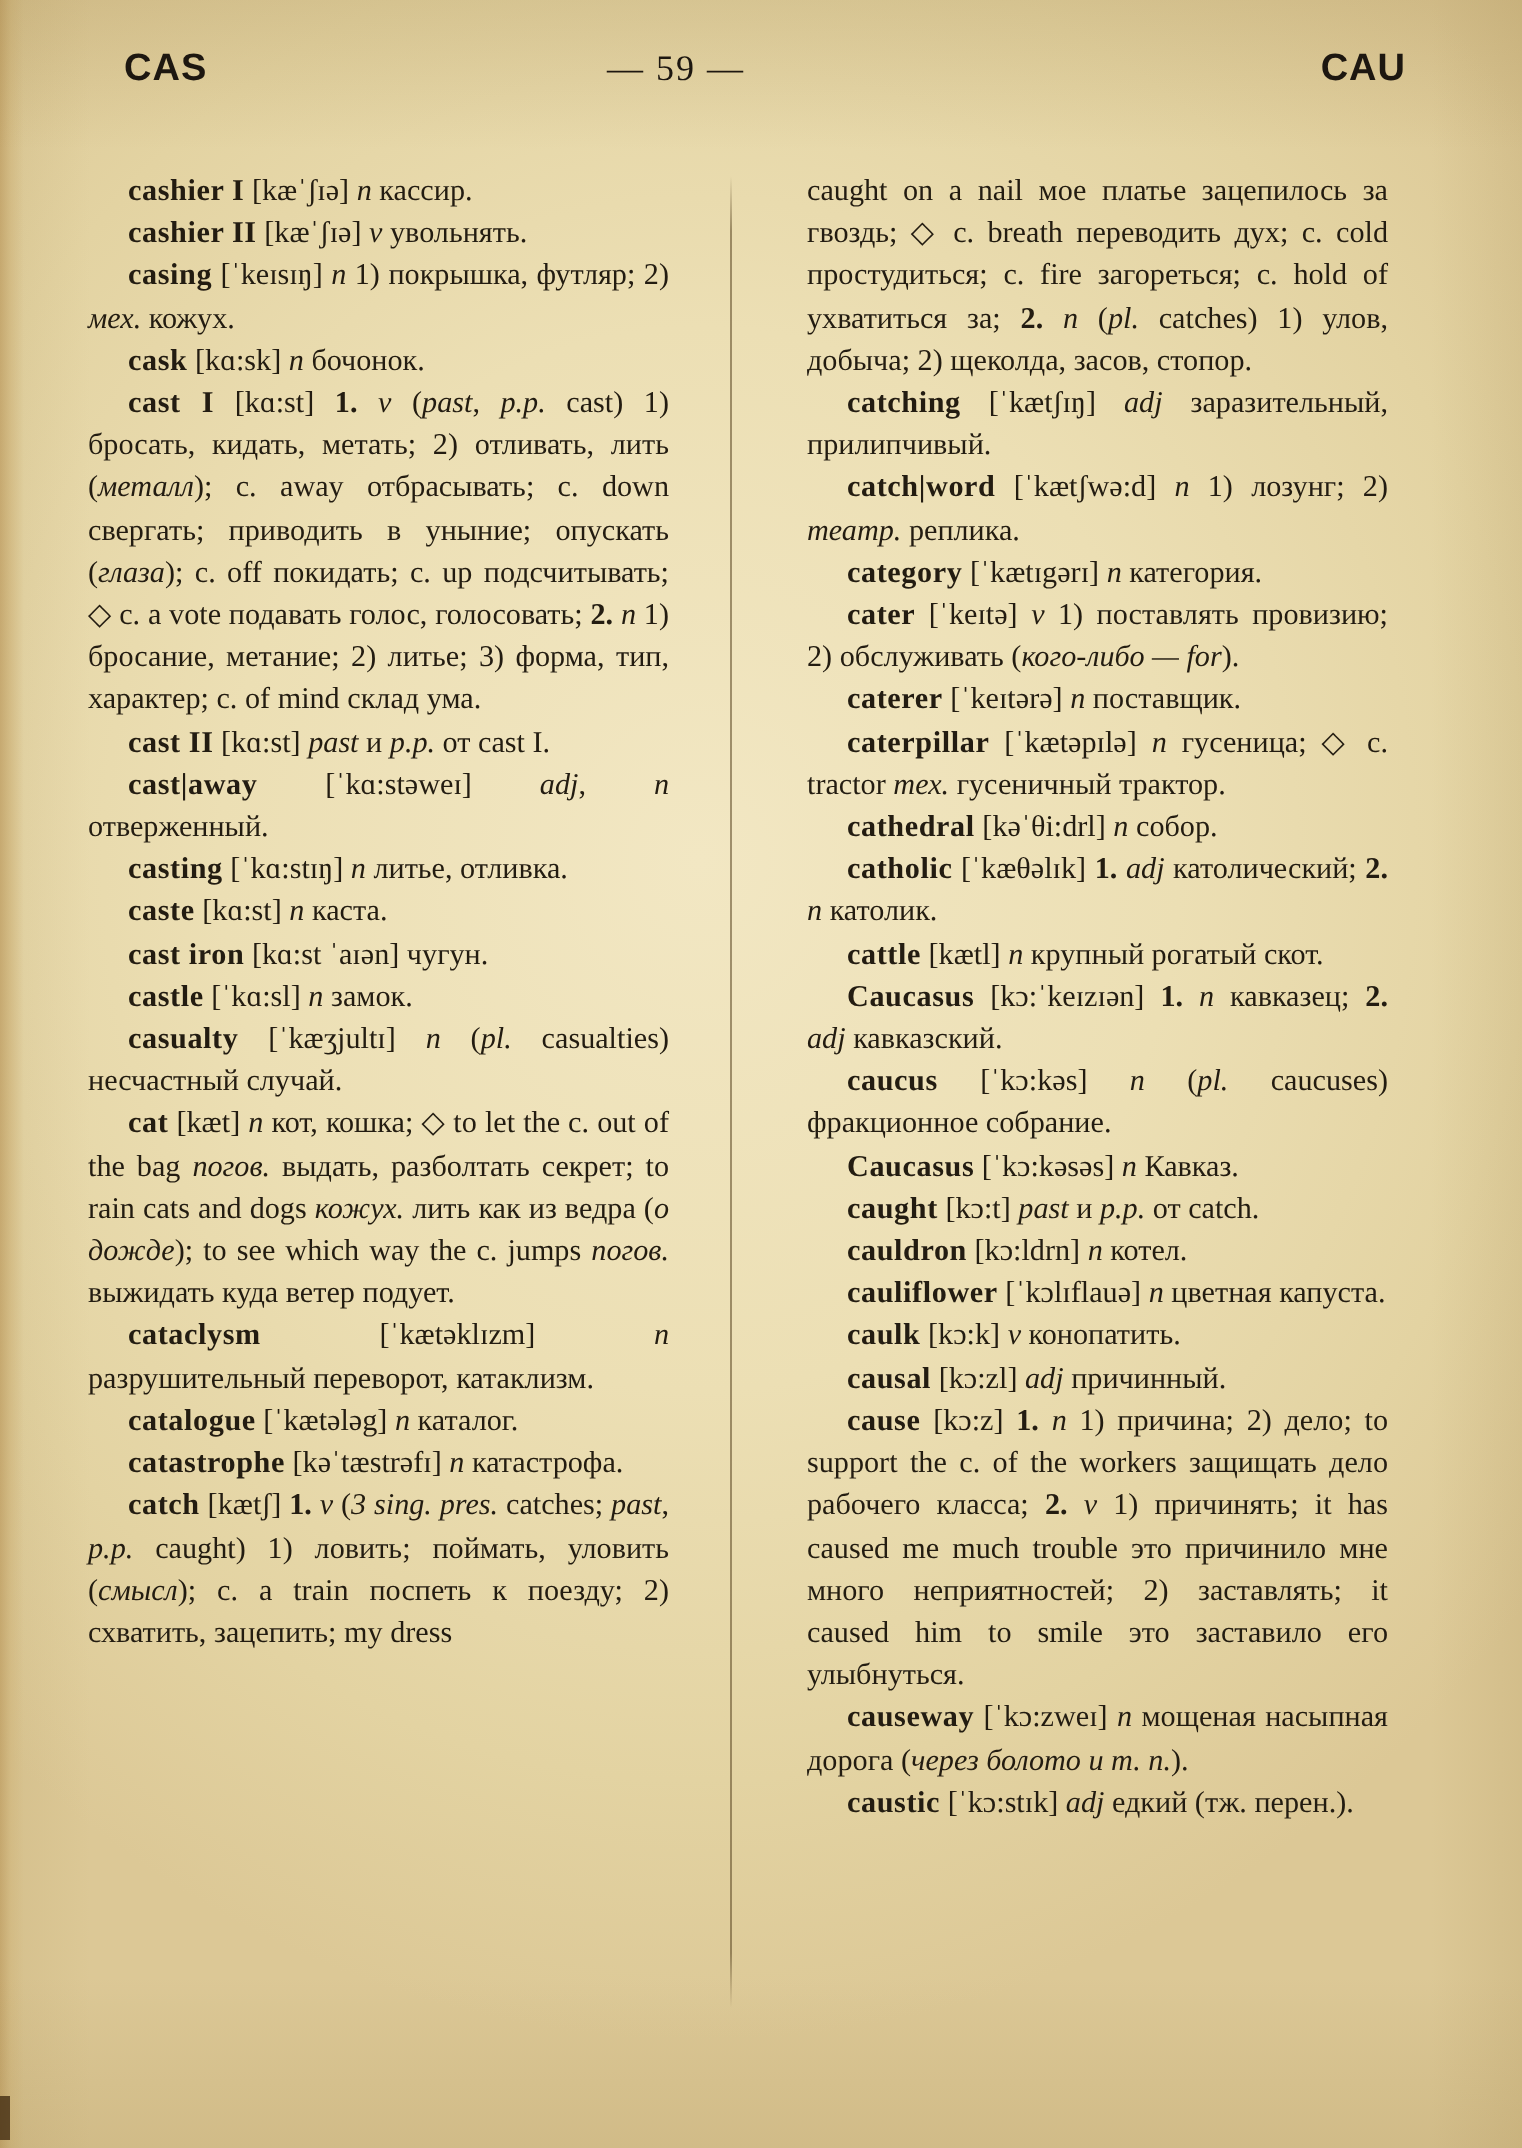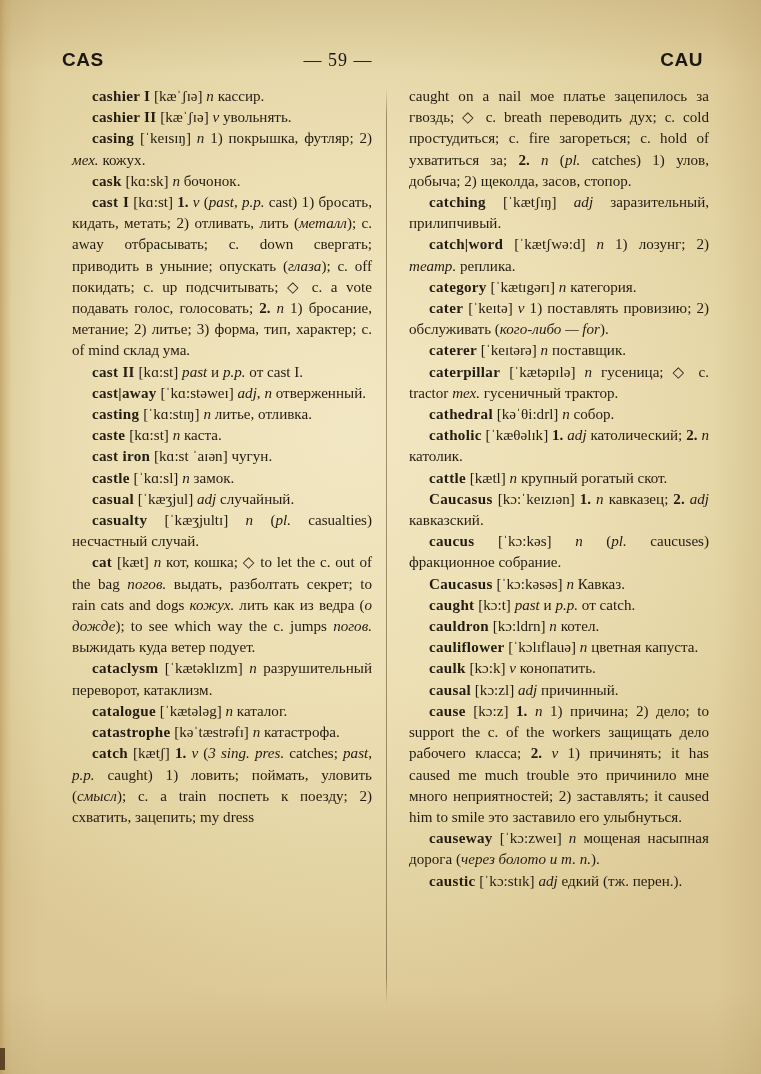--- a/index.html
+++ b/index.html
@@ -46,21 +46,21 @@
 
   .content {
     position: absolute;
     inset: 0;
     color: #211a10;
   }
 
   
   .runhead {
     position: absolute;
-    top: 49px;
+    top: 24px;
     left: 62px;
     right: 58px;
     height: 24px;
     display: flex;
     align-items: baseline;
     justify-content: space-between;
     font-family: "Liberation Sans", "DejaVu Sans", sans-serif;
     font-weight: bold;
     font-size: 19px;
     letter-spacing: .5px;
@@ -83,25 +83,25 @@
     width: 5px;
     height: 22px;
     background: #4a3418;
     opacity: .85;
   }
 
   
   .columns {
     position: absolute;
     top: 86px;
-    left: 72px;
+    left: 44px;
     width: 650px;
     height: 946px;
     display: flex;
-    gap: 0;
+    gap: 16px;
   }
   .col {
     width: 300px;
     font-size: 15.1px;
     line-height: 21.2px;
     text-align: justify;
     text-justify: inter-word;
     hyphens: manual;
     color: #231c11;
   }
@@ -157,21 +157,20 @@
         <p class="entry"><span class="hw">cashier II</span><span> [kæˈʃɪə] <span class="pos">v</span> увольнять.</span></p>
         <p class="entry"><span class="hw">casing</span><span> [ˈkeɪsɪŋ] <span class="pos">n</span> 1) покрышка, футляр; 2) <span class="it">мех.</span> кожух.</span></p>
         <p class="entry"><span class="hw">cask</span><span> [kɑ:sk] <span class="pos">n</span> бочонок.</span></p>
         <p class="entry"><span class="hw">cast I</span><span> [kɑ:st] <span class="num">1.</span> <span class="pos">v</span> (<span class="it">past</span>, <span class="it">p.p.</span> cast) 1) бросать, кидать, метать; 2) отливать, лить (<span class="it">металл</span>); c. away отбрасывать; c. down свергать; приводить в уныние; опускать (<span class="it">глаза</span>); c. off покидать; c. up подсчитывать; ◇ c. a vote подавать голос, голосовать; <span class="num">2.</span> <span class="pos">n</span> 1) бросание, метание; 2) литье; 3) форма, тип, характер; c. of mind склад ума.</span></p>
         <p class="entry"><span class="hw">cast II</span><span> [kɑ:st] <span class="it">past</span> и <span class="it">p.p.</span> от cast I.</span></p>
         <p class="entry"><span class="hw">cast|away</span><span> [ˈkɑ:stəweɪ] <span class="pos">adj</span>, <span class="pos">n</span> отверженный.</span></p>
         <p class="entry"><span class="hw">casting</span><span> [ˈkɑ:stɪŋ] <span class="pos">n</span> литье, отливка.</span></p>
         <p class="entry"><span class="hw">caste</span><span> [kɑ:st] <span class="pos">n</span> каста.</span></p>
         <p class="entry"><span class="hw">cast iron</span><span> [kɑ:st ˈaɪən] чугун.</span></p>
         <p class="entry"><span class="hw">castle</span><span> [ˈkɑ:sl] <span class="pos">n</span> замок.</span></p>
-        <p class="entry"><span class="hw">casual</span><span> [ˈkæʒjul] <span class="pos">adj</span> случайный.</span></p>
         <p class="entry"><span class="hw">casualty</span><span> [ˈkæʒjultɪ] <span class="pos">n</span> (<span class="it">pl.</span> casualties) несчастный случай.</span></p>
         <p class="entry"><span class="hw">cat</span><span> [kæt] <span class="pos">n</span> кот, кошка; ◇ to let the c. out of the bag <span class="it">погов.</span> выдать, разболтать секрет; to rain cats and dogs <span class="it">кожух.</span> лить как из ведра (<span class="it">о дожде</span>); to see which way the c. jumps <span class="it">погов.</span> выжидать куда ветер подует.</span></p>
         <p class="entry"><span class="hw">cataclysm</span><span> [ˈkætəklɪzm] <span class="pos">n</span> разрушительный переворот, катаклизм.</span></p>
         <p class="entry"><span class="hw">catalogue</span><span> [ˈkætələg] <span class="pos">n</span> каталог.</span></p>
         <p class="entry"><span class="hw">catastrophe</span><span> [kəˈtæstrəfɪ] <span class="pos">n</span> катастрофа.</span></p>
         <p class="entry"><span class="hw">catch</span><span> [kætʃ] <span class="num">1.</span> <span class="pos">v</span> (<span class="it">3 sing. pres.</span> catches; <span class="it">past</span>, <span class="it">p.p.</span> caught) 1) ловить; поймать, уловить (<span class="it">смысл</span>); c. a train поспеть к поезду; 2) схватить, зацепить; my dress</span></p>
       </div>
     <div class="rule"></div>
     <div class="col col-right" id="col-right">
         <p class="entry cont"><span>caught on a nail мое платье зацепилось за гвоздь; ◇ c. breath переводить дух; c. cold простудиться; c. fire загореться; c. hold of ухватиться за; <span class="num">2.</span> <span class="pos">n</span> (<span class="it">pl.</span> catches) 1) улов, добыча; 2) щеколда, засов, стопор.</span></p>

